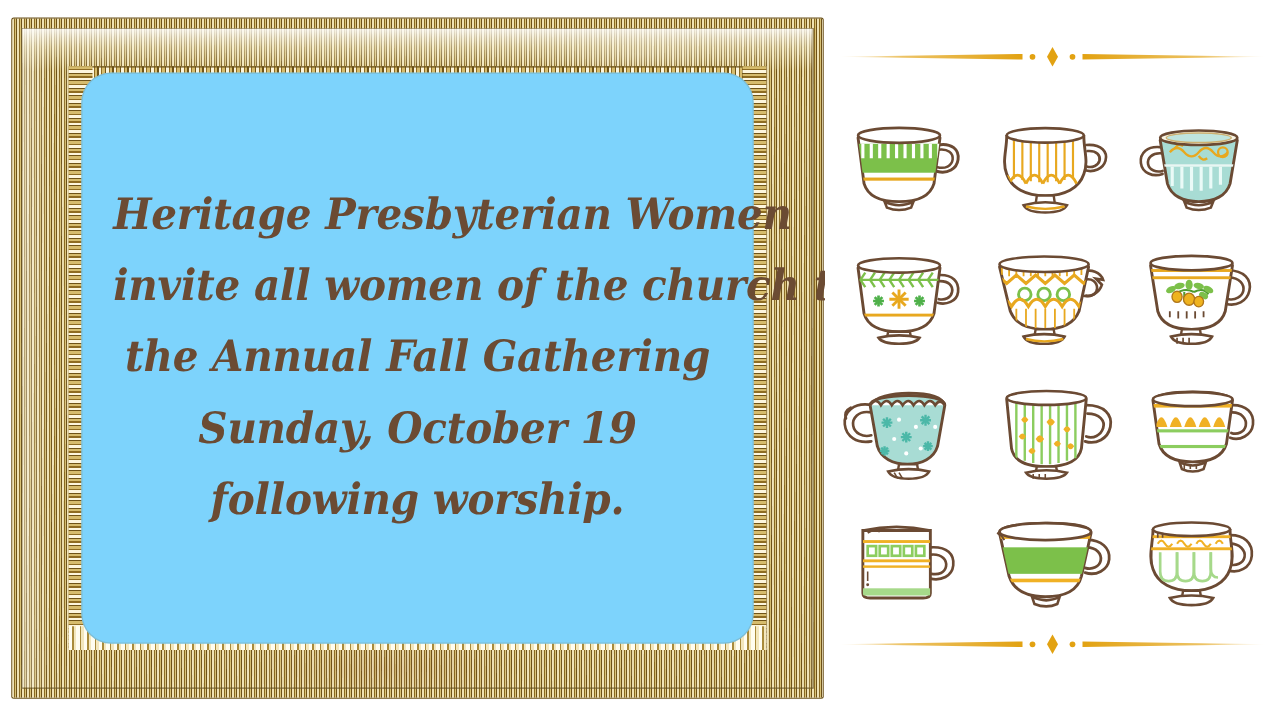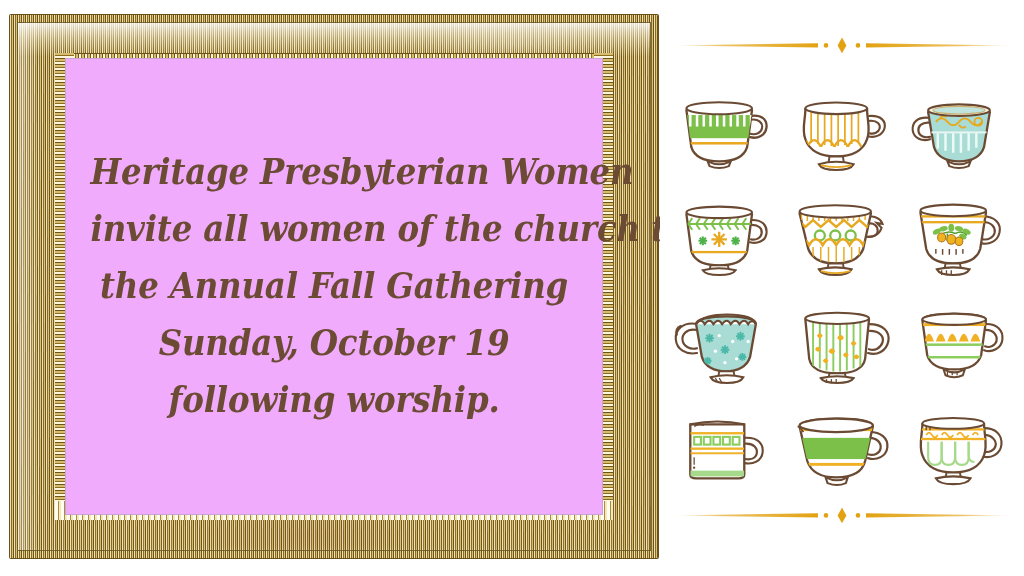--- a/index.html
+++ b/index.html
@@ -135,26 +135,27 @@
       repeating-linear-gradient(90deg,
         #fffdf0 0px, #fffdf0 3px,
         #a98b3c 3px, #a98b3c 4px,
         #f3e7bd 4px, #f3e7bd 6px);
   }
 
   
   .art-mat {
     position: absolute;
     left: 55px; top: 43px; right: 55px; bottom: 43px;
-    background: #f0abfc;
+    background: #7dd3fc;
     box-shadow: inset 0 0 0 1px rgba(130,150,140,.35);
     display: flex;
     flex-direction: column;
     align-items: center;
     justify-content: center;
+    border-radius: 24px;
   }
   .invite-text {
     width: 100%;
     text-align: center;
     color: #6b4b33;
     font-family: "DejaVu Serif", "Liberation Serif", serif;
     font-weight: bold;
     font-style: italic;
     font-size: 34.5px;
     line-height: 57px;

